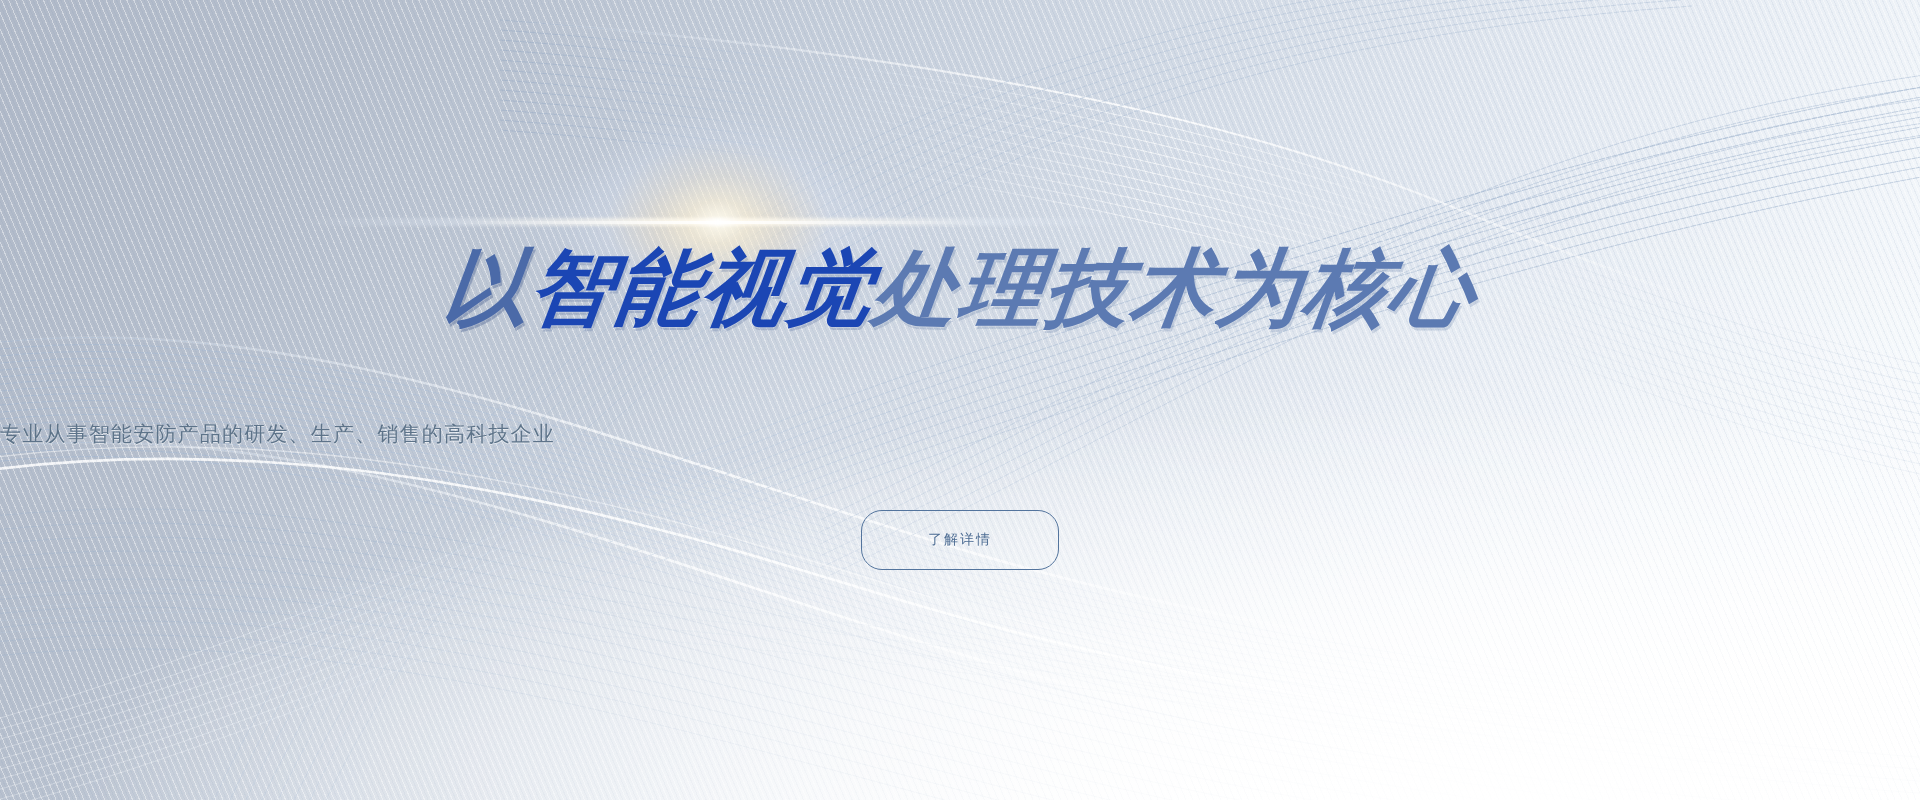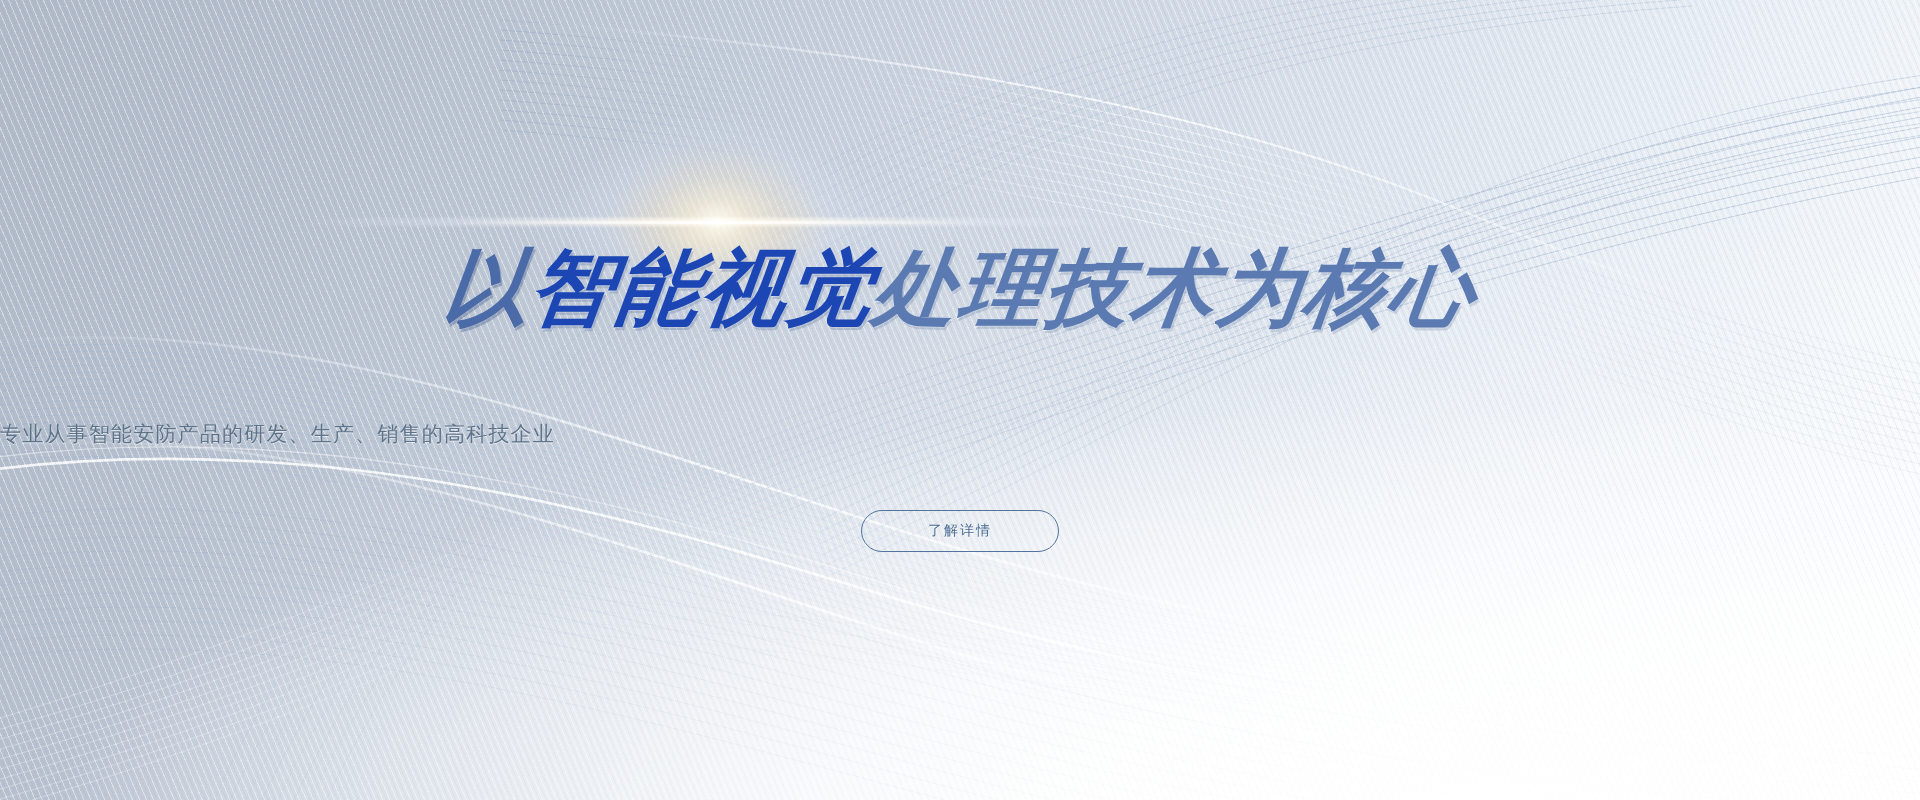--- a/index.html
+++ b/index.html
@@ -150,21 +150,21 @@
     position:absolute;
     top:510px; left:0; width:1920px;
     display:flex; justify-content:center;
     pointer-events:auto;
   }
   .cta {
     display:inline-flex;
     align-items:center;
     justify-content:center;
     width:198px;
-    height:42px;
+    height:60px;
     border:1.6px solid #53749d;
     border-radius:21px;
     background:transparent;
     color:#4c6c93;
     font-size:14px;
     letter-spacing:2px;
     font-family:"DejaVu Sans", "Liberation Sans", sans-serif;
     cursor:pointer;
     text-shadow:0 1px 0 rgba(255,255,255,0.6);
   }

